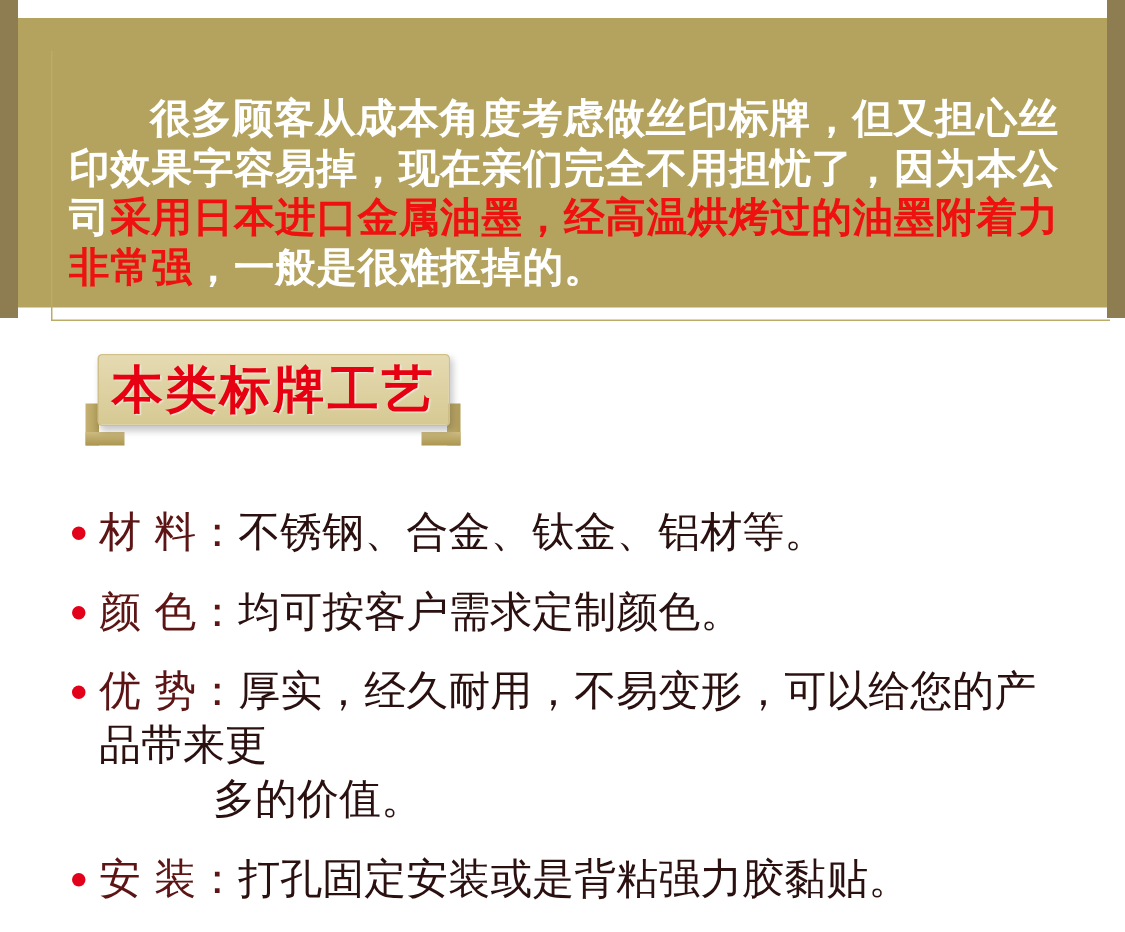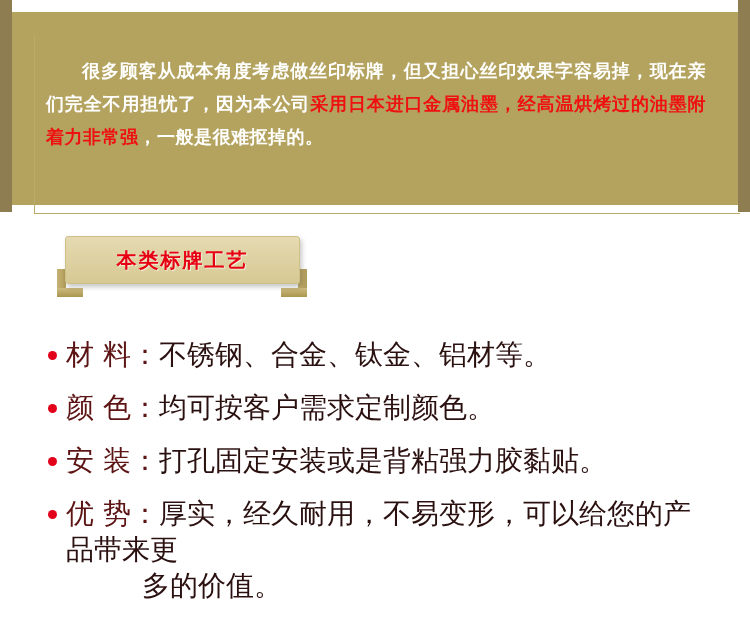--- a/index.html
+++ b/index.html
@@ -64,21 +64,21 @@
     box-sizing: border-box;
     pointer-events: none;
   }
 
   .gold-text {
     position: absolute;
     left: 46px;
     top: 36px;
     width: 660px;
     color: #ffffff;
-    font-size: 18px;
+    font-size: 27px;
     font-weight: bold;
     line-height: 33px;
     letter-spacing: 0.5px;
     text-indent: 2em;
     text-align: justify;
   }
   .gold-text .hl {
     color: #ef1010;
   }
 
@@ -104,21 +104,21 @@
   }
   .ribbon-label {
     position: absolute;
     left: 8px;
     top: 0;
     width: 235px;
     height: 48px;
     line-height: 48px;
     text-align: center;
     color: #e60012;
-    font-size: 20px;
+    font-size: 34px;
     font-weight: bold;
     letter-spacing: 2px;
     text-shadow: 1px 1px 1px rgba(255,255,255,0.65);
   }
   
   .bracket {
     position: absolute;
     width: 26px;
     height: 28px;
     top: 33px;
@@ -216,24 +216,24 @@
       <span class="spec-label">材 料：</span><span class="spec-value">不锈钢、合金、钛金、铝材等。</span>
     </div>
 
     <div class="spec-item">
       <span class="spec-bullet"></span>
       <span class="spec-label">颜 色：</span><span class="spec-value">均可按客户需求定制颜色。</span>
     </div>
 
     <div class="spec-item">
       <span class="spec-bullet"></span>
-      <span class="spec-label">安 装：</span><span class="spec-value">打孔固定安装或是背粘强力胶黏贴。</span>
-    </div>
-
-    <div class="spec-item">
-      <span class="spec-bullet"></span>
       <span class="spec-label">优 势：</span><span class="spec-value">厚实，经久耐用，不易变形，可以给您的产品带来更</span>
       <span class="indent-wrap spec-value">多的价值。</span>
     </div>
 
+    <div class="spec-item">
+      <span class="spec-bullet"></span>
+      <span class="spec-label">安 装：</span><span class="spec-value">打孔固定安装或是背粘强力胶黏贴。</span>
+    </div>
+
   </div>
 
 </div>
 
 </body></html>

